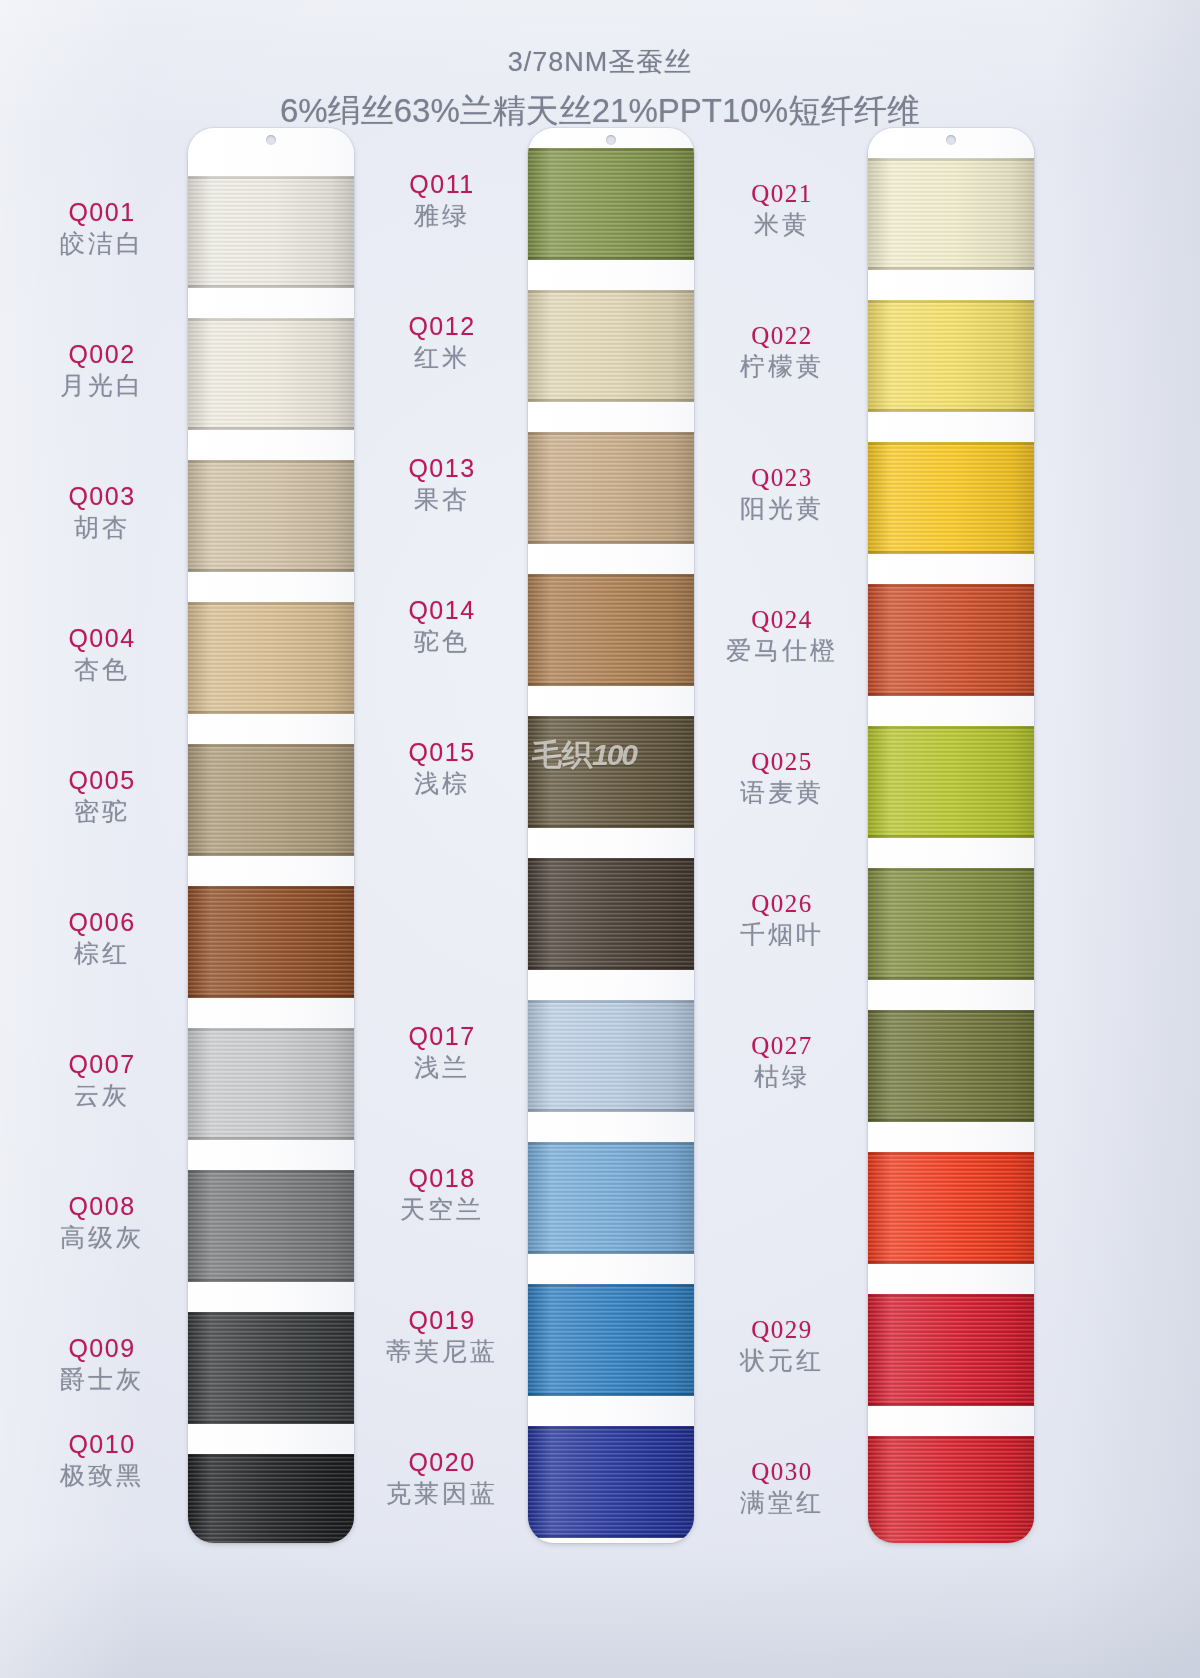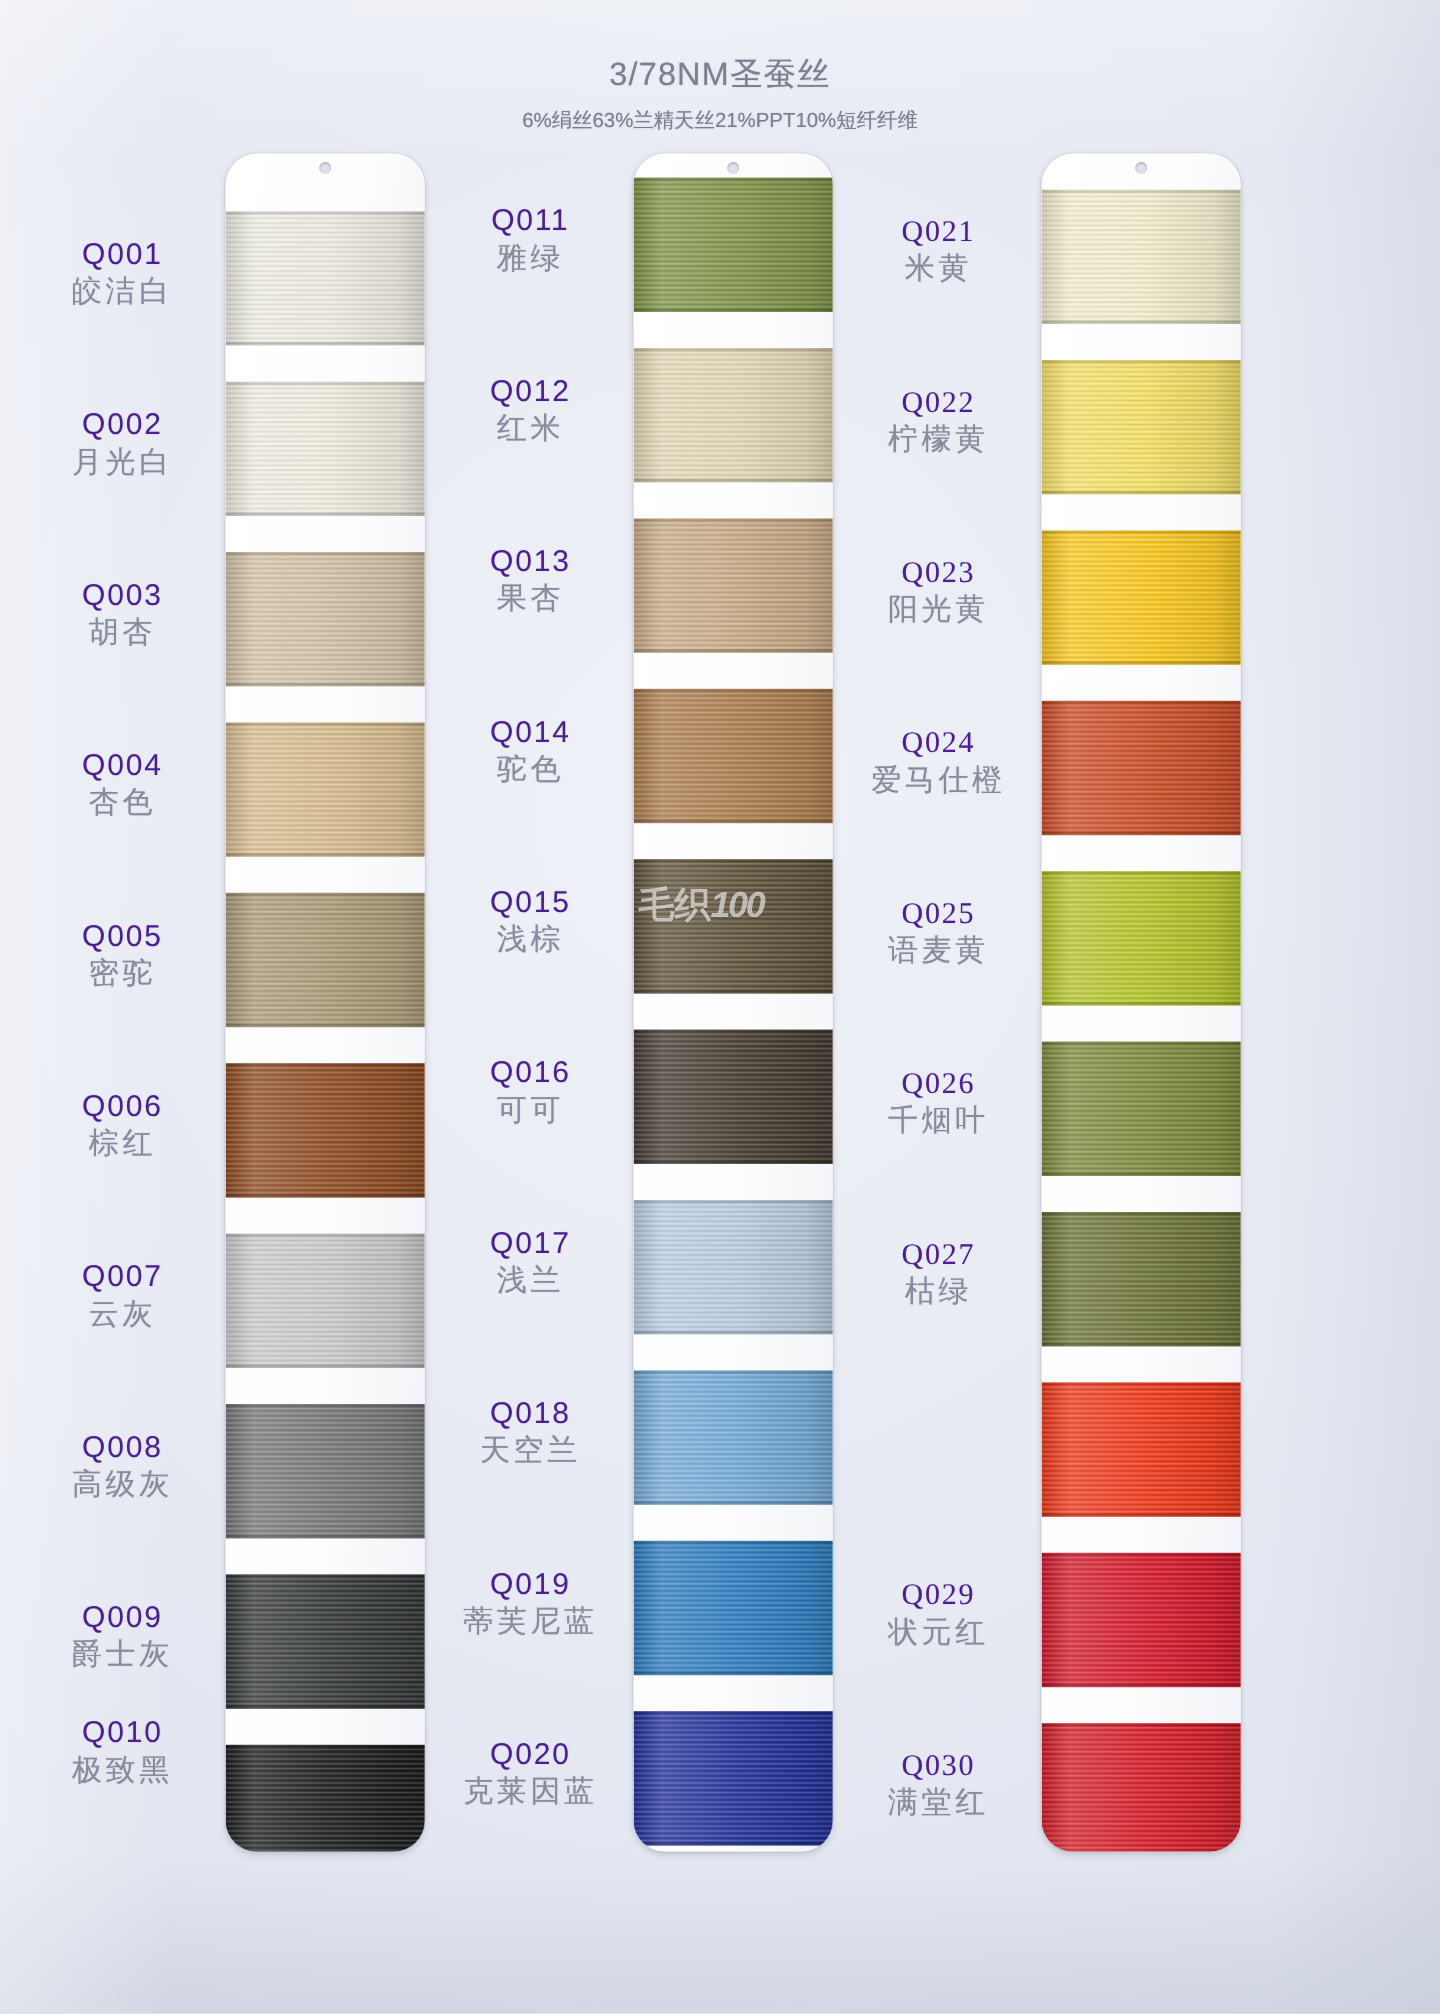--- a/index.html
+++ b/index.html
@@ -32,21 +32,21 @@
     color:#7d828f;
     margin-top:36px;
   }
   #title-line1{
     font-size:27px;letter-spacing:1px;
     margin-top:8px;
     color:#7b8090;
     text-shadow:0 0 1px rgba(120,125,140,.55);
   }
   #title-line2{
-    font-size:17px;letter-spacing:0px;
+    font-size:33px;letter-spacing:0px;
     margin-top:9px;
     color:#7b8090;
     text-shadow:0 0 1px rgba(120,125,140,.55);
   }
 
   
   .column{
     position:absolute;
     top:118px;
     width:340px;
@@ -118,21 +118,21 @@
     width:160px;
     text-align:center;
     color:#868c99;
     text-shadow:0 0 1px rgba(125,130,145,.45);
     line-height:1.12;
   }
   .label .code{
     display:block;
     font-size:25px;
     letter-spacing:1.5px;
-    color:#4c1d95;
+    color:#be185d;
   }
   .label .name{
     display:block;
     font-size:25px;
     letter-spacing:3px;
     margin-top:3px;
     color:#868c9b;
   }
   
   #col-0 .label{left:2px;}
@@ -351,24 +351,20 @@
       <span class="name">果杏</span>
     </div>
     <div class="label" style="top: 478px;">
       <span class="code">Q014</span>
       <span class="name">驼色</span>
     </div>
     <div class="label" style="top: 620px;">
       <span class="code">Q015</span>
       <span class="name">浅棕</span>
     </div>
-    <div class="label" style="top: 762px;">
-      <span class="code">Q016</span>
-      <span class="name">可可</span>
-    </div>
     <div class="label" style="top: 904px;">
       <span class="code">Q017</span>
       <span class="name">浅兰</span>
     </div>
     <div class="label" style="top: 1046px;">
       <span class="code">Q018</span>
       <span class="name">天空兰</span>
     </div>
     <div class="label" style="top: 1188px; text-align: center;">
       <span class="code">Q019</span>

